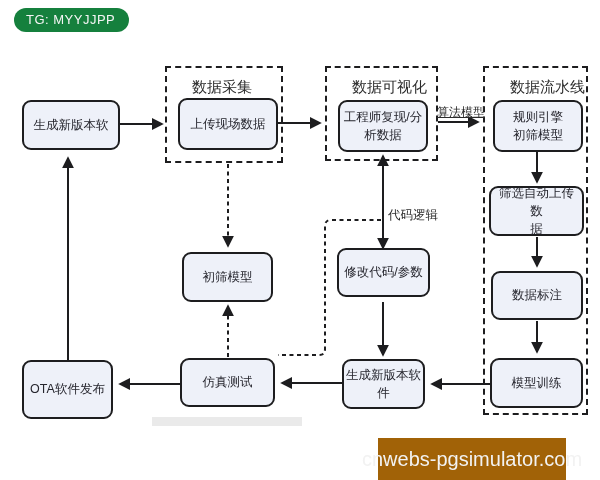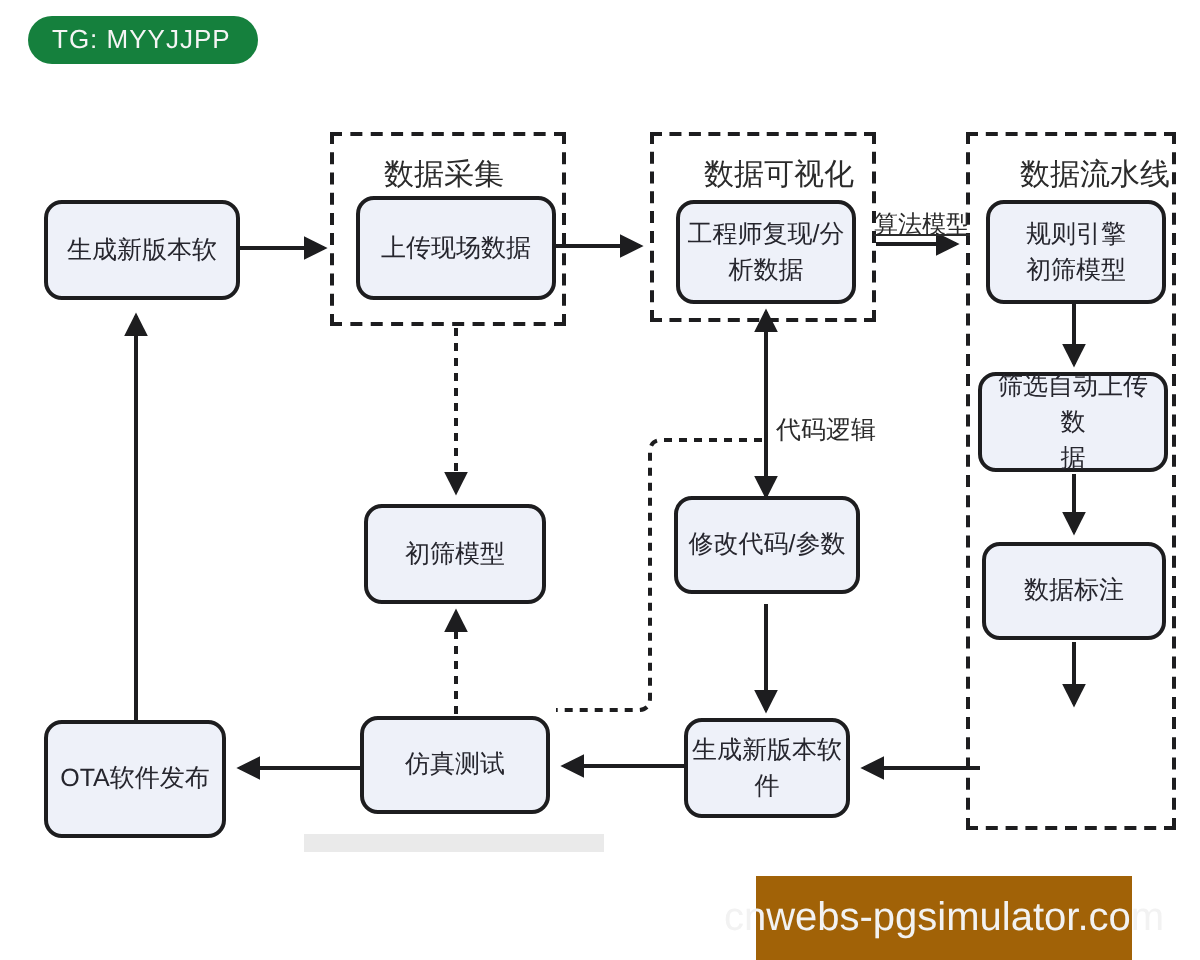--- a/index.html
+++ b/index.html
@@ -128,20 +128,21 @@
 
   <div class="node" style="left:22px; top:100px; width:98px; height:50px;">生成新版本软</div>
   <div class="node" style="left:178px; top:98px; width:100px; height:52px;">上传现场数据</div>
   <div class="node" style="left:338px; top:100px; width:90px; height:52px;">工程师复现/分
 析数据</div>
   <div class="node" style="left:493px; top:100px; width:90px; height:52px;">规则引擎
 初筛模型</div>
   <div class="node" style="left:489px; top:186px; width:95px; height:50px;text-align:center;">筛选自动上传数
 据</div>
   <div class="node" style="left:491px; top:271px; width:92px; height:49px;">数据标注</div>
+  <div class="node" style="left:490px; top:358px; width:93px; height:50px;">模型训练</div>
   <div class="node" style="left:182px; top:252px; width:91px; height:50px;">初筛模型</div>
   <div class="node" style="left:337px; top:248px; width:93px; height:49px;">修改代码/参数</div>
   <div class="node" style="left:180px; top:358px; width:95px; height:49px;">仿真测试</div>
   <div class="node" style="left:342px; top:359px; width:83px; height:50px;">生成新版本软
 件</div>
   <div class="node" style="left:22px; top:360px; width:91px; height:59px;">OTA软件发布</div>
 
   <div class="edge-label" style="left:437px; top:104px;text-decoration:underline;">算法模型</div>
   <div class="edge-label" style="left:388px; top:207px; font-size:12.5px;">代码逻辑</div>
 

